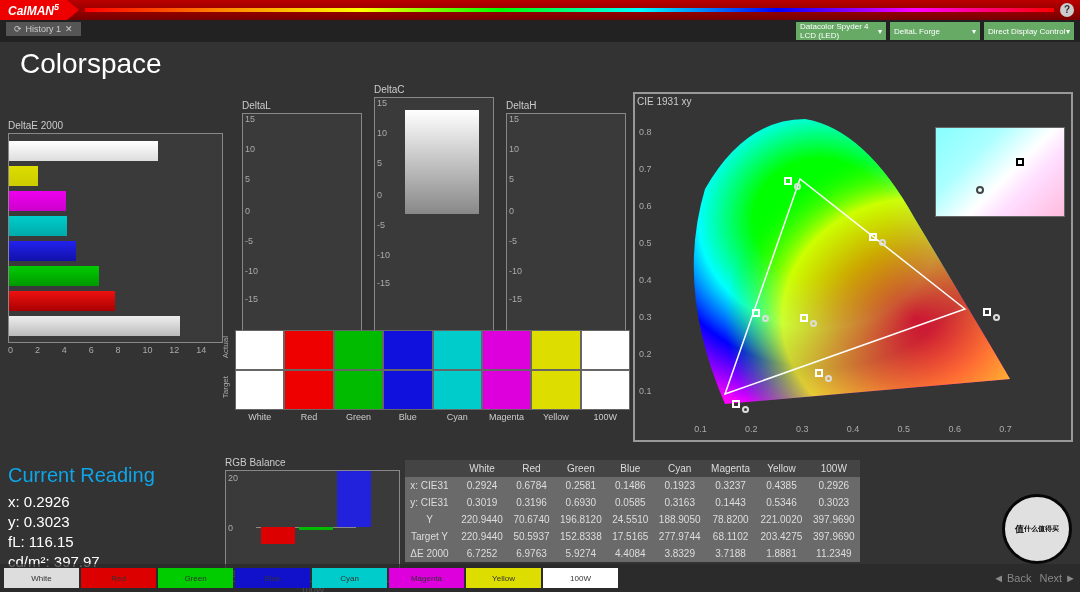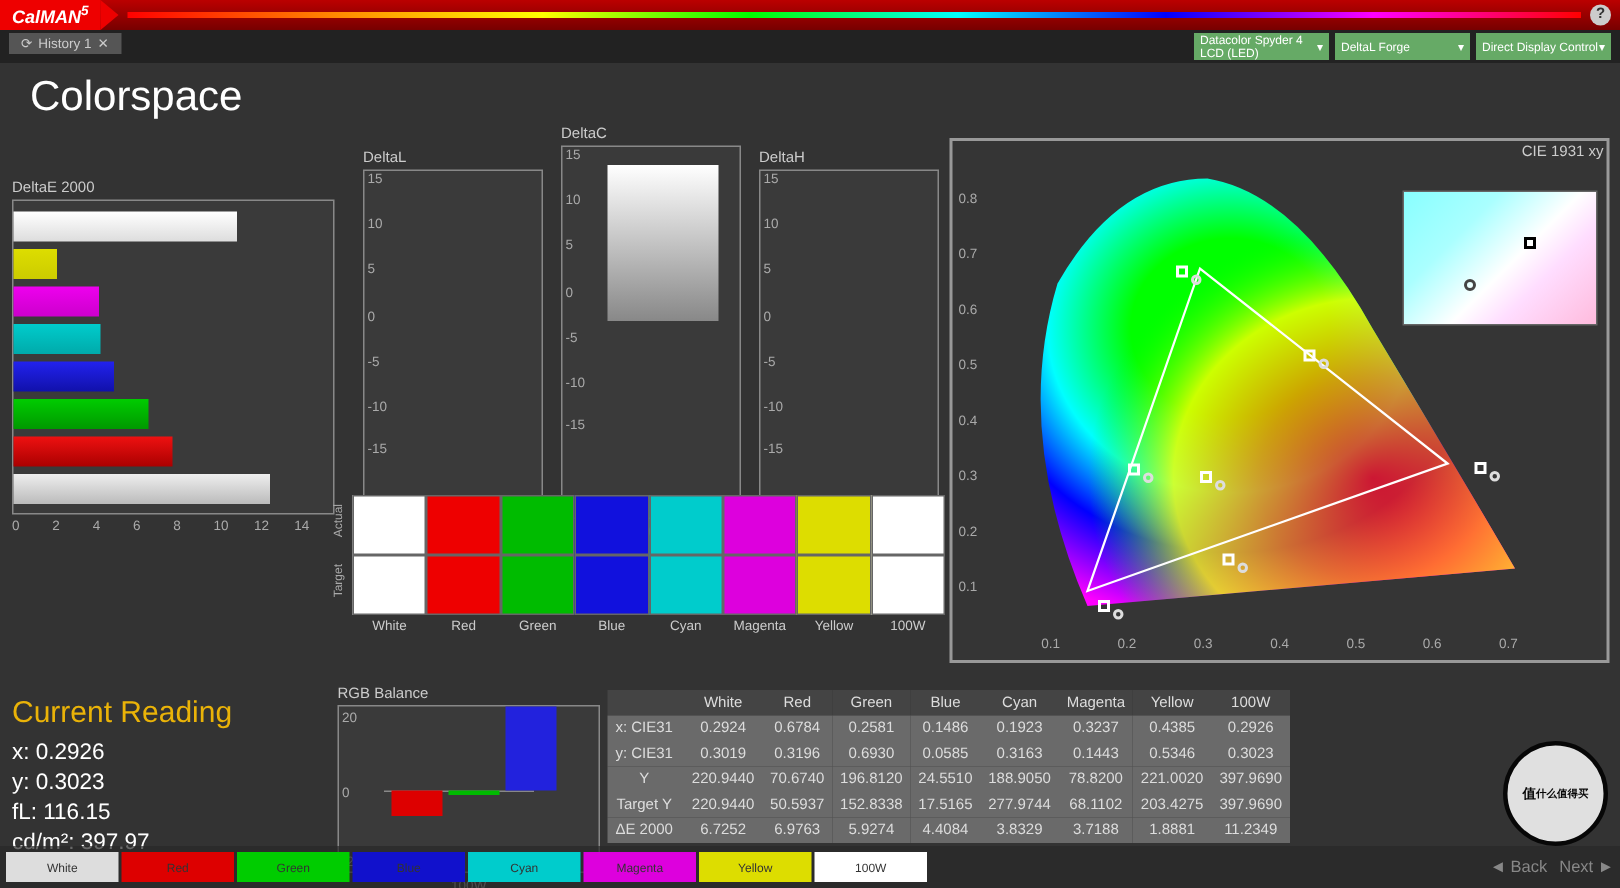--- a/index.html
+++ b/index.html
@@ -30,32 +30,32 @@
   .ylab{position:absolute;font:9px Arial;color:#aaa;left:2px}
   .btmlab{position:absolute;bottom:-14px;width:100%;text-align:center;font:9px Arial;color:#aaa}
   
   .sw{left:235px;top:288px;width:395px}
   .swrow{display:flex;height:40px}
   .swcell{flex:1;display:flex;flex-direction:column}
   .swlbl{text-align:center;font:9px Arial;color:#ccc;margin-top:2px}
   .vlab{position:absolute;left:-14px;font:8px Arial;color:#aaa;writing-mode:vertical-rl;transform:rotate(180deg)}
   
   .cie{left:633px;top:50px;width:440px;height:350px;border:2px solid #999;background:#353535}
-  .cietitle{font:10px Arial;text-align:right;color:#ccc;padding:2px}
+  .cietitle{font:10px Arial;text-align:left;color:#ccc;padding:2px}
   .cieplot{position:relative;height:315px;width:100%}
   .gamut{position:absolute;right:8px;bottom:4px;background:rgba(0,0,0,.5);font:bold 13px Arial;color:#fff;padding:4px 8px}
   .cielabx{display:flex;font:9px Arial;color:#aaa;padding:0 40px}
   .cielabx span{flex:1;text-align:center}
   .cielaby{position:absolute;left:4px;font:9px Arial;color:#aaa}
   .preview{position:absolute;right:6px;top:18px;width:130px;height:90px;background:linear-gradient(135deg,#8ff 0%,#aff 30%,#fff 55%,#fdf 70%,#fbd 100%);border:1px solid #666}
   .prevsq{position:absolute;width:8px;height:8px;border:2px solid #000}
   .prevci{position:absolute;width:8px;height:8px;border:2px solid #444;border-radius:50%}
   
   .cr{left:8px;top:422px}
-  .cr h2{font:20px Arial;color:#eab308;margin-bottom:6px}
+  .cr h2{font:20px Arial;color:#0ea5e9;margin-bottom:6px}
   .cr div{font:15px Arial;color:#fff;margin:3px 0}
   
   .rgb{left:225px;top:415px;width:175px}
   .rgb .chartbox{height:112px}
   
   .tbl{left:405px;top:418px;width:455px;font:10px Arial}
   .tbl table{border-collapse:collapse;width:100%}
   .tbl th,.tbl td{padding:3px 4px;text-align:center;color:#ddd}
   .tbl th{background:#444;font-weight:normal}
   .tbl .rh{padding-right:6px}

